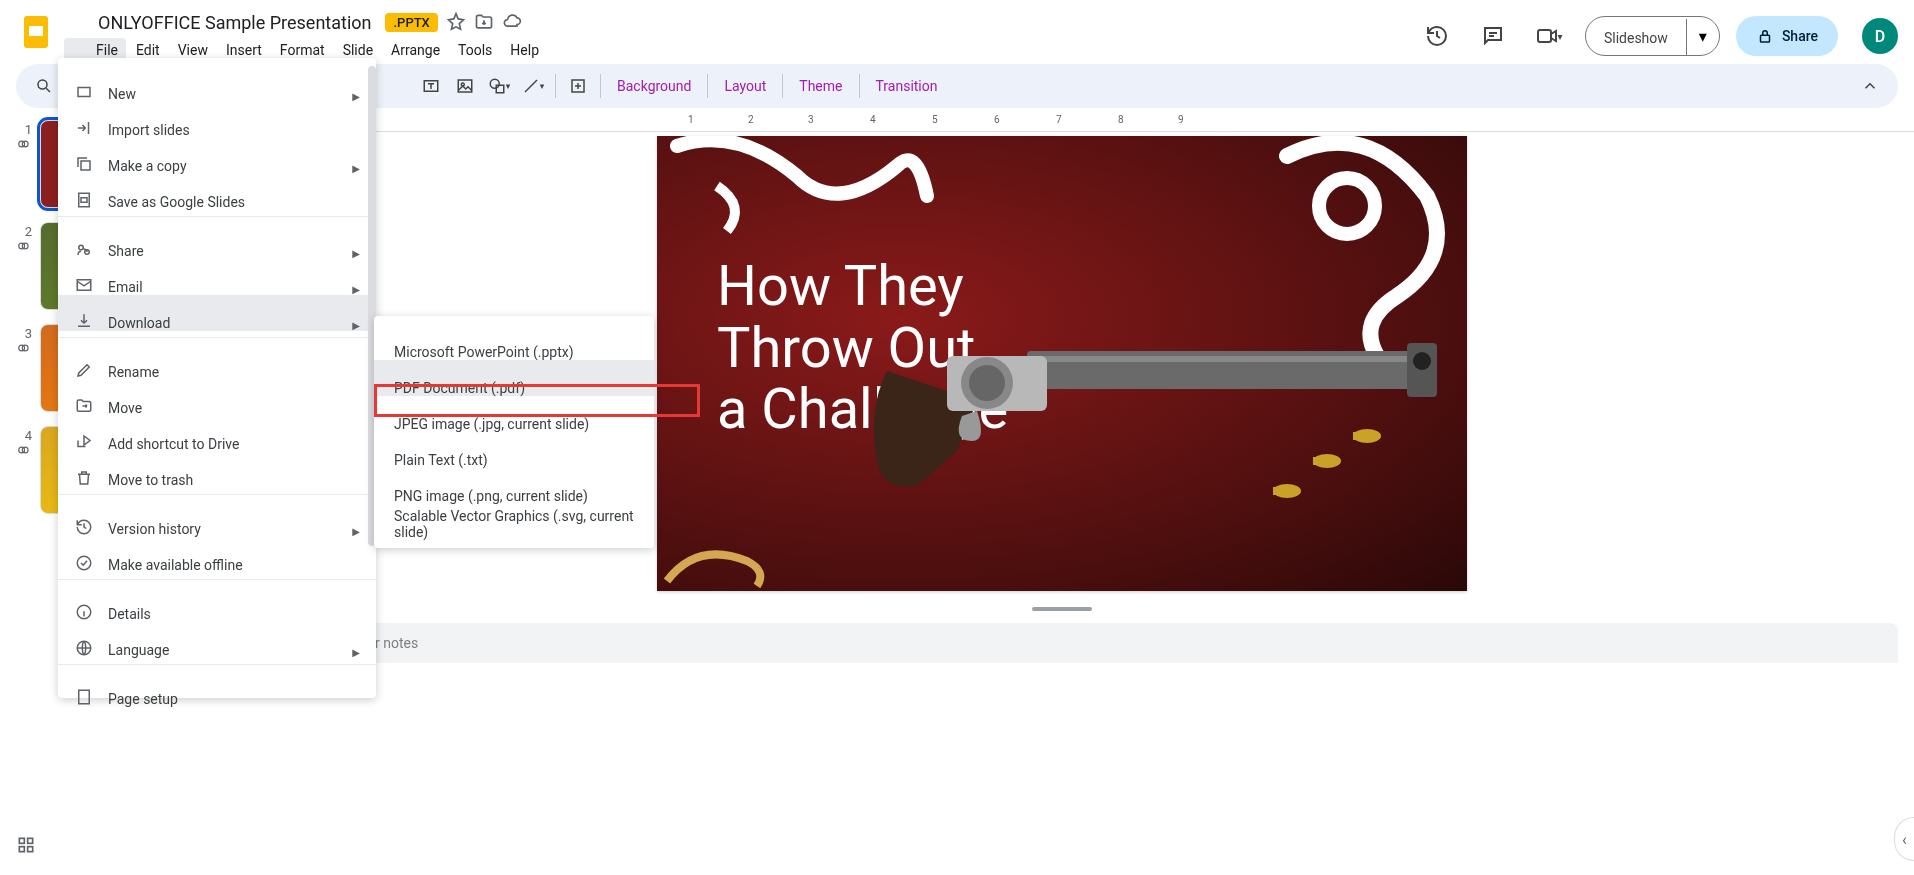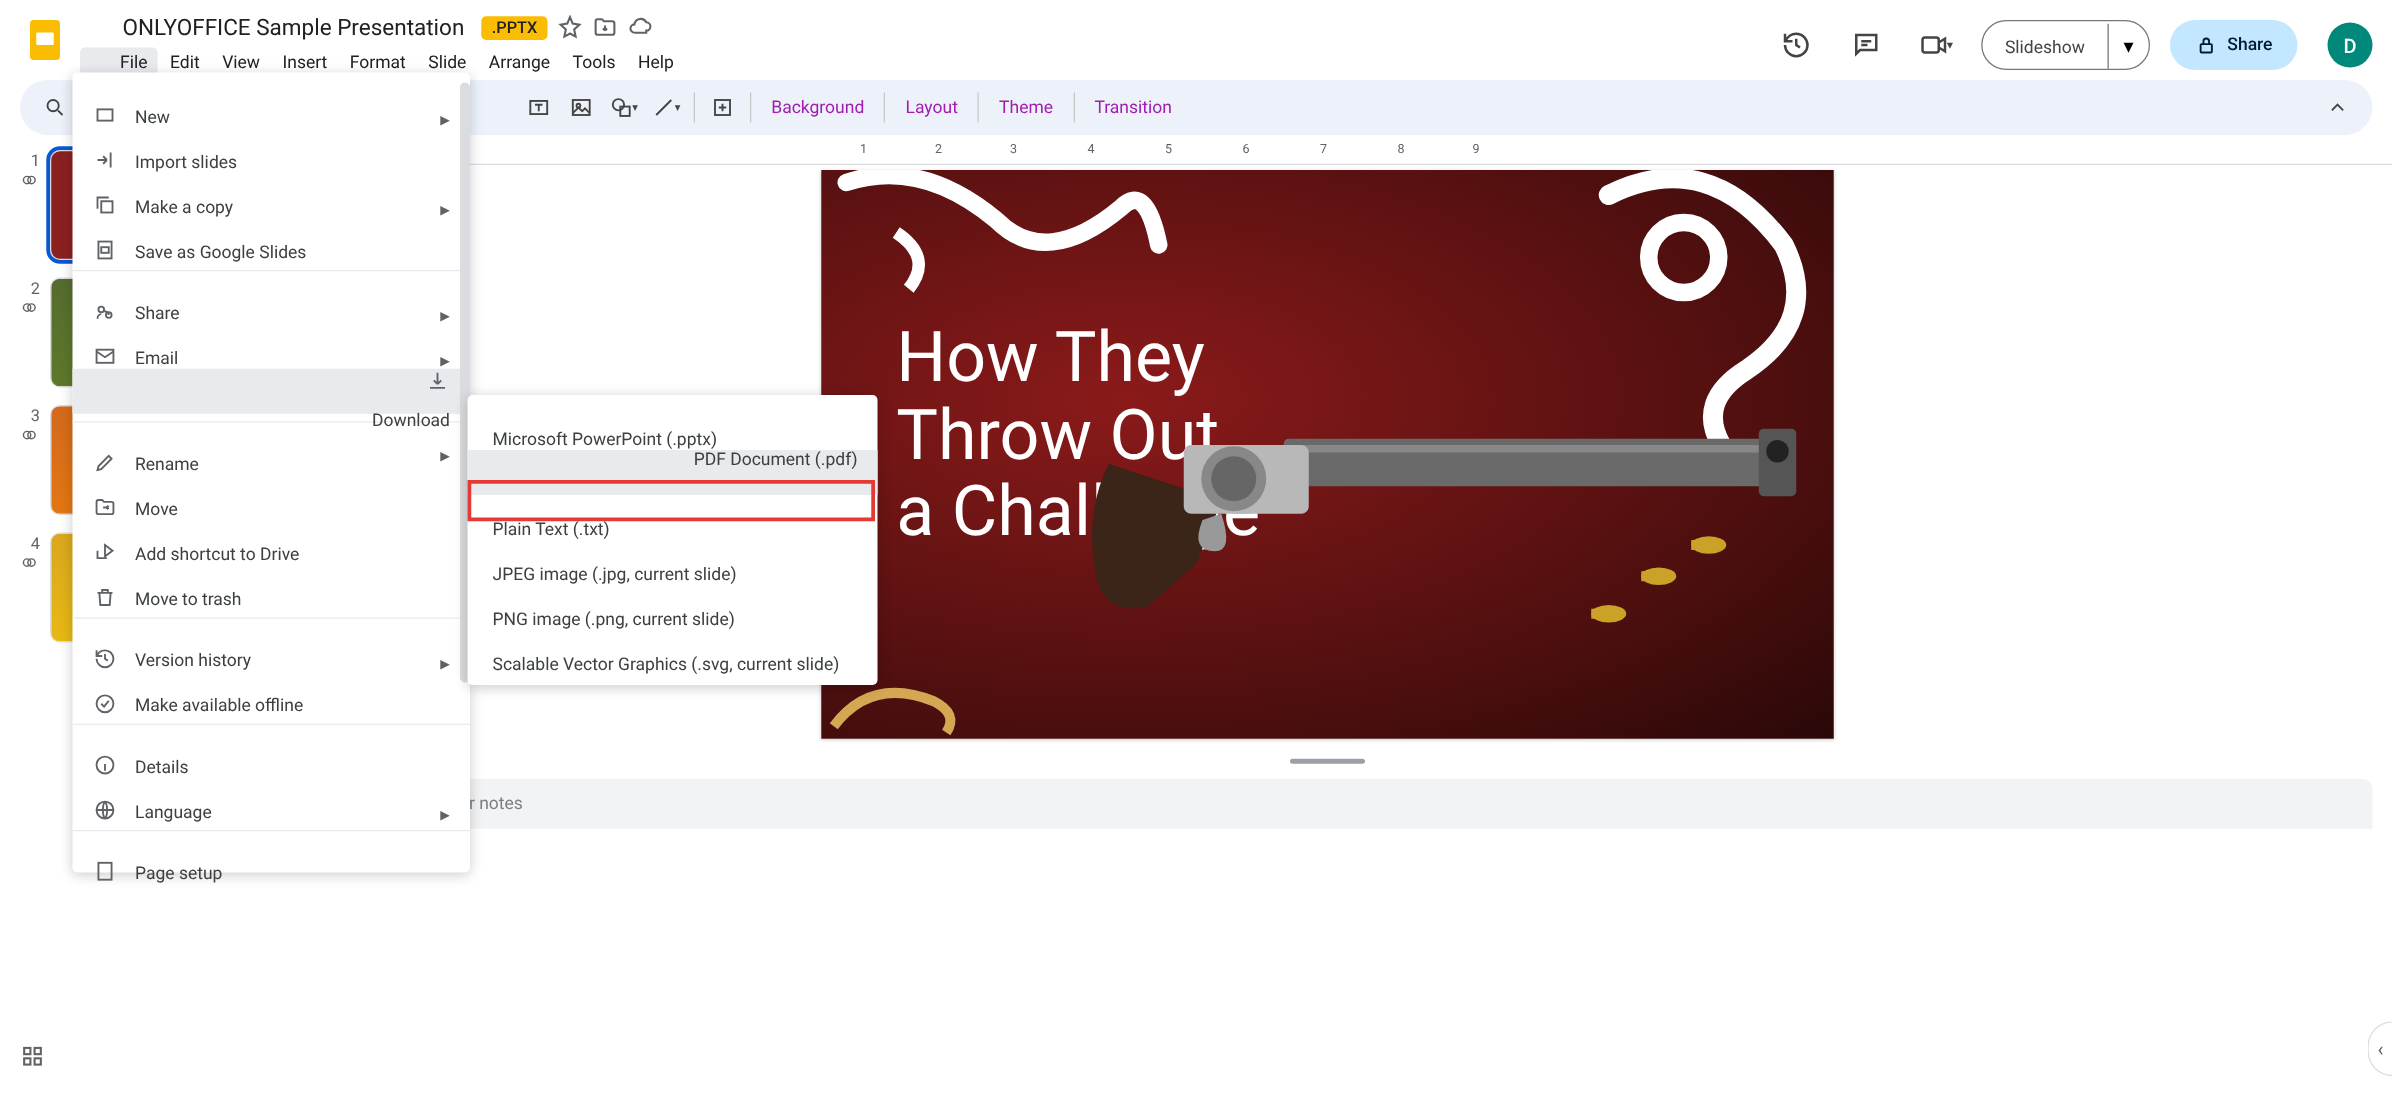--- a/index.html
+++ b/index.html
@@ -51,32 +51,32 @@
 .slide-canvas { margin: 16px auto; width: 810px; height: 455px; background: radial-gradient(ellipse at 30% 40%, #8b1a1a 0%, #4a0e0e 70%, #2a0808 100%); position:relative; overflow:hidden; margin-top: 4px; box-shadow: 0 1px 3px rgba(0,0,0,0.2);}
 .slide-title { position:absolute; left: 60px; top: 120px; color:#fff; font-family: Georgia, serif; font-size: 56px; line-height: 1.1; font-weight:400;}
 .swirl { position:absolute; }
 .gun { position:absolute; right: 20px; bottom: 80px; }
 .handle { width: 60px; height:4px; background:#9aa0a6; border-radius:2px; margin: 12px auto; }
 .notes { background:#f1f3f4; padding: 12px 28px; color:#5f6368; font-size:14px; margin: 0 16px; border-radius: 8px 8px 0 0;}
 
 
 .dropdown { position:absolute; background:#fff; box-shadow: 0 2px 10px rgba(0,0,0,0.2); border-radius: 4px; padding: 8px 0; z-index: 100; font-size:14px; color:#3c4043;}
 .dd-item { display:flex; align-items:flex-end; height:36px; padding: 0 16px 0 16px; gap:14px; cursor:pointer; position:relative;}
-.dd-item.hover { background:#e8eaed;flex-direction:column; }
+.dd-item.hover { background:#e8eaed; }
 .dd-icon { width:20px; height:20px; color:#5f6368; display:flex; align-items:center; justify-content:center; flex-shrink:0;}
 .dd-label { flex:1; }
 .dd-shortcut { color:#5f6368; font-size:13px; }
 .dd-arrow { color:#5f6368; font-size:10px; }
 .dd-sep { height:1px; background:#e8eaed; margin: 6px 0; }
 
 .file-menu { left: 58px; top: 58px; width: 318px; max-height: 640px; }
 .file-menu-scroll { position:absolute; right:0; top:8px; bottom:8px; width:8px; }
 .file-menu-thumb { background:#dadce0; border-radius:4px; width:8px; height:480px; position:absolute; top:0; }
 
-.download-menu { left: 374px; top: 316px; width: 328px; }
+.download-menu { left: 374px; top: 316px; width: 280px; }
 .download-menu .dd-item { padding-left: 20px; }
 .highlight-box { position:absolute; border: 3px solid #e53935; pointer-events:none; z-index:200;}
 
 .grid-icon { position:absolute; left:16px; bottom:16px; color:#5f6368; cursor:pointer;}
 .explore-tab { position:absolute; right:0; bottom:14px; width:20px; height:44px; background:#fff; border:1px solid #dadce0; border-right:none; border-radius: 22px 0 0 22px; display:flex; align-items:center; justify-content:center; color:#5f6368; cursor:pointer;}
 </style>
 </head>
 <body>
 
 <div class="header">
@@ -485,26 +485,26 @@
   </div>
 
 <div class="dropdown download-menu" id="download-menu">
     <div class="dd-item">
       <span class="dd-label">Microsoft PowerPoint (.pptx)</span>
     </div>
     <div class="dd-item hover">
       <span class="dd-label">PDF Document (.pdf)</span>
     </div>
     <div class="dd-item">
+      <span class="dd-label">JPEG image (.jpg, current slide)</span>
+    </div>
+    <div class="dd-item">
       <span class="dd-label">Plain Text (.txt)</span>
     </div>
     <div class="dd-item">
-      <span class="dd-label">JPEG image (.jpg, current slide)</span>
-    </div>
-    <div class="dd-item">
       <span class="dd-label">PNG image (.png, current slide)</span>
     </div>
     <div class="dd-item">
       <span class="dd-label">Scalable Vector Graphics (.svg, current slide)</span>
     </div>
   </div>
 
 <div class="highlight-box" style="left:374px; top:384px; width:326px; height:33px;"></div>
 
 </body></html>

